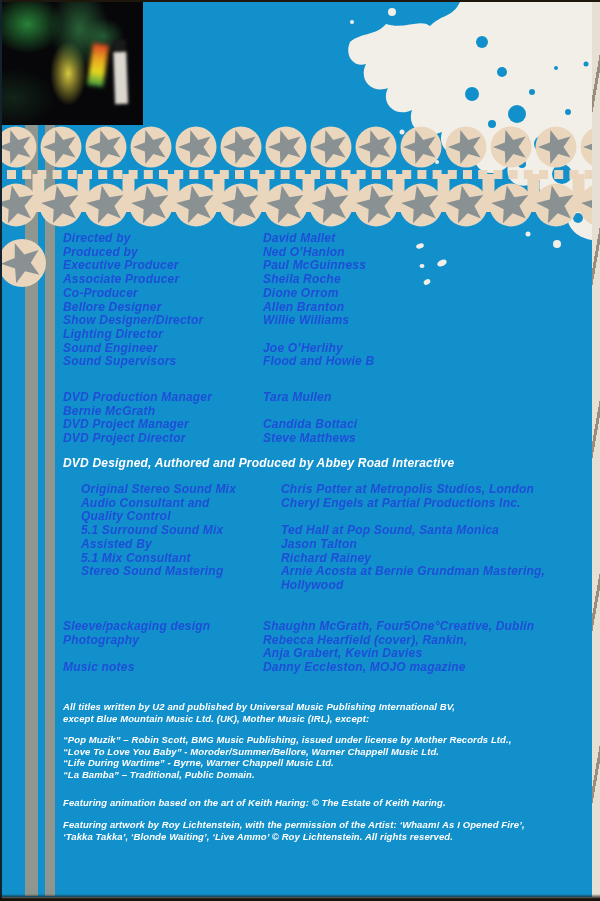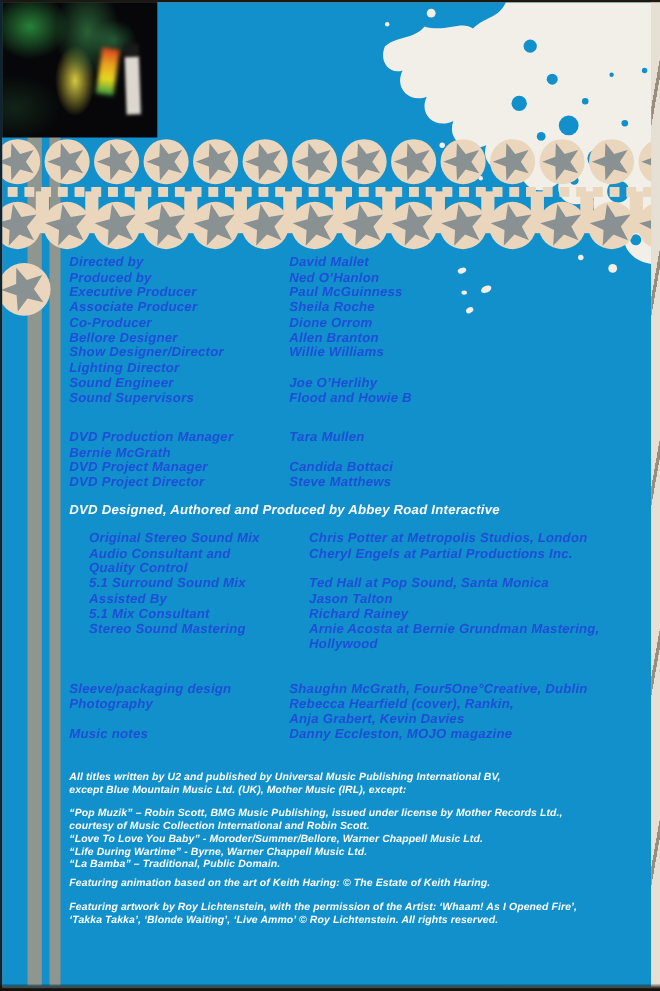--- a/index.html
+++ b/index.html
@@ -344,21 +344,20 @@
         <span class="c-value">Danny Eccleston, MOJO magazine</span>
       </div>
     </div>
 
   <div class="fineprint fp-1">
       <div class="fp-line">All titles written by U2 and published by Universal Music Publishing International BV,</div>
       <div class="fp-line">except Blue Mountain Music Ltd. (UK), Mother Music (IRL), except:</div>
     </div>
   <div class="fineprint fp-2">
       <div class="fp-line">“Pop Muzik” – Robin Scott, BMG Music Publishing, issued under license by Mother Records Ltd.,</div>
-      <div class="fp-line">courtesy of Music Collection International and Robin Scott.</div>
       <div class="fp-line">“Love To Love You Baby” - Moroder/Summer/Bellore, Warner Chappell Music Ltd.</div>
       <div class="fp-line">“Life During Wartime” - Byrne, Warner Chappell Music Ltd.</div>
       <div class="fp-line">“La Bamba” – Traditional, Public Domain.</div>
     </div>
   <div class="fineprint fp-3">
       <div class="fp-line">Featuring animation based on the art of Keith Haring: © The Estate of Keith Haring.</div>
     </div>
   <div class="fineprint fp-4">
       <div class="fp-line">Featuring artwork by Roy Lichtenstein, with the permission of the Artist: ‘Whaam! As I Opened Fire’,</div>
       <div class="fp-line">‘Takka Takka’, ‘Blonde Waiting’, ‘Live Ammo’ © Roy Lichtenstein. All rights reserved.</div>

